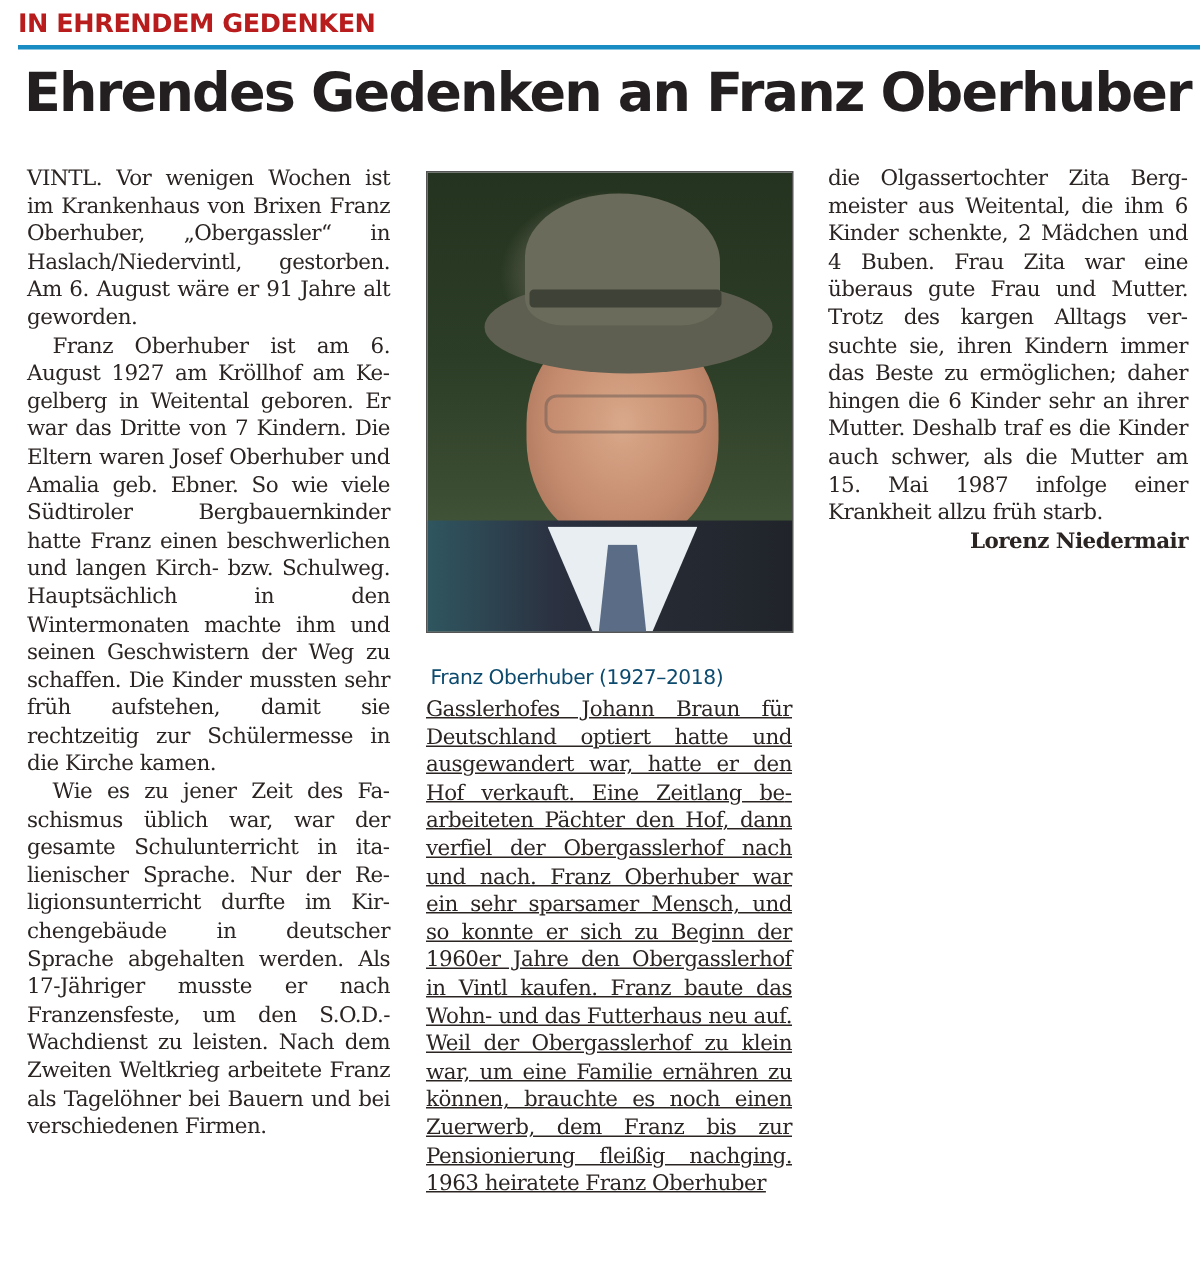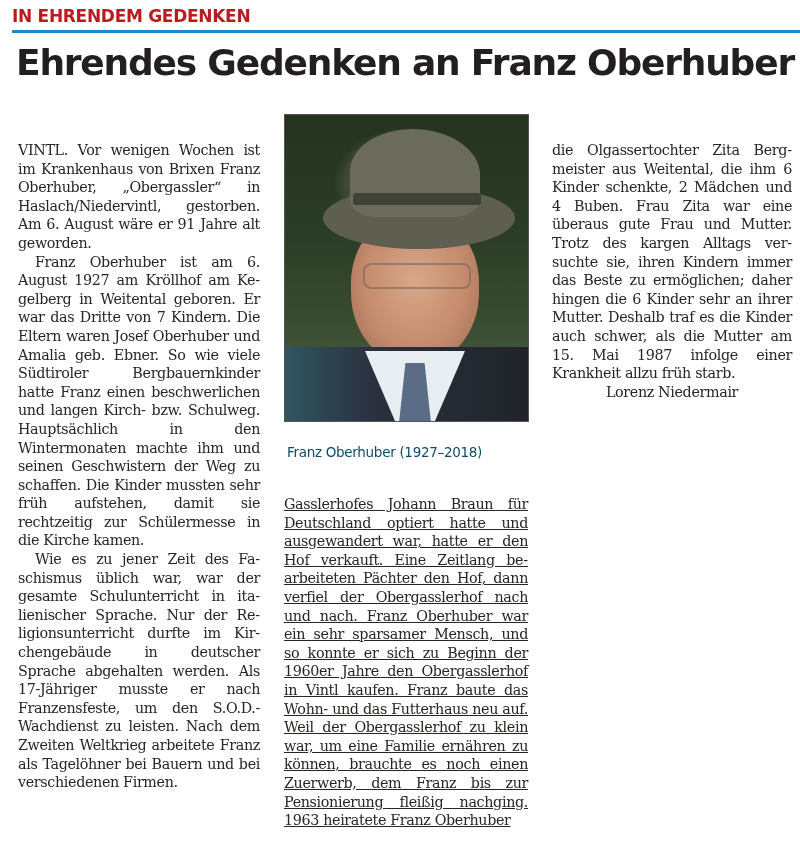--- a/index.html
+++ b/index.html
@@ -15,25 +15,25 @@
     font-family: "DejaVu Sans", sans-serif; font-weight: bold; font-size: 36px;
     letter-spacing: -1.2px; color: #231f20; white-space: nowrap;
   }
   .col {
     position: absolute; top: 110px;
     font-family: "DejaVu Serif", serif; font-size: 14.3px; line-height: 18.6px;
     text-align: justify; hyphens: manual; color: #2a2422;
   }
   .col p { margin: 0; }
   .col p.indent { text-indent: 17px; }
-  .col p.noindent { text-indent: 0; margin-top: 31px; }
+  .col p.noindent { text-indent: 0; }
   #col1 { left: 18px; width: 242px; letter-spacing: -0.35px; }
   #col2 { left: 284px; width: 244px; top: 464px; letter-spacing: -0.35px; text-decoration: underline; }
   #col3 { left: 552px; width: 240px; letter-spacing: -0.35px; }
-  .signature { text-align: center; }
+  .signature { text-align: right; font-weight: bold; }
   .photo {
     position: absolute; left: 284px; top: 114px; width: 243px; height: 306px;
     overflow: hidden; border: 1px solid #555;
     background:
       radial-gradient(ellipse 30% 18% at 50% 22%, #6f6f5e 0%, #5b5c4c 60%, rgba(0,0,0,0) 100%),
       linear-gradient(180deg, #24331f 0%, #2c3d27 40%, #3b4d32 70%, #55684a 100%);
   }
   .photo .hat-brim {
     position: absolute; left: 38px; top: 72px; width: 192px; height: 62px;
     border-radius: 50%; background: #5e5f50;

